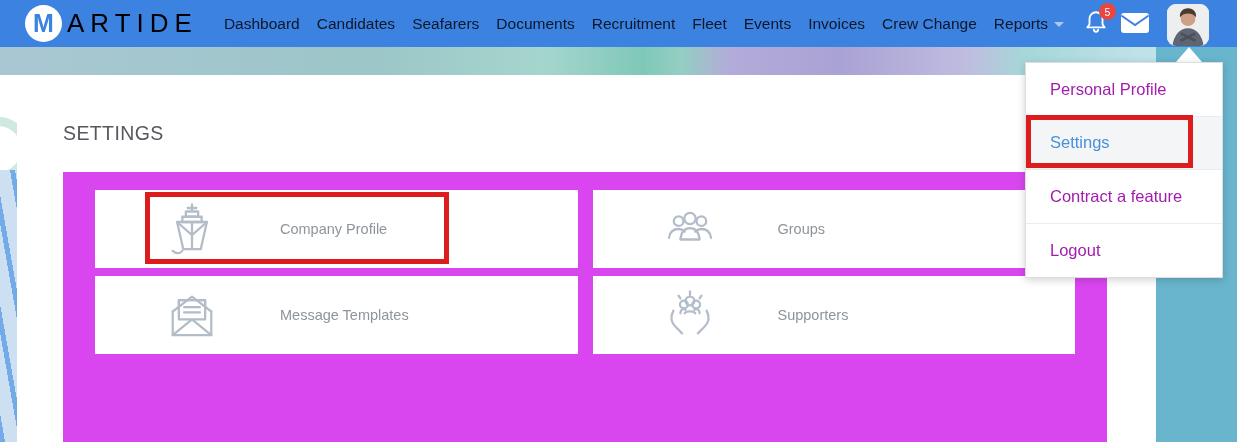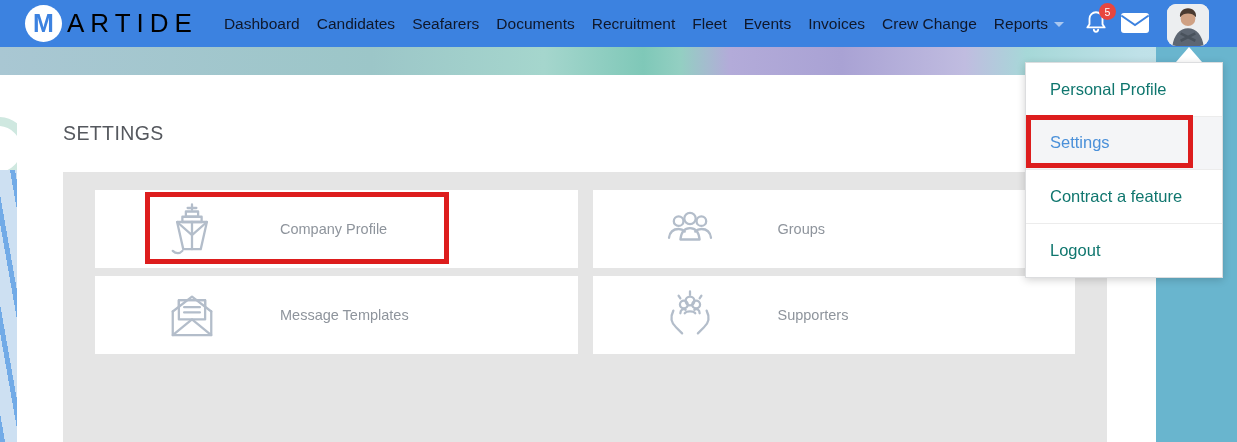--- a/index.html
+++ b/index.html
@@ -30,34 +30,34 @@
   .bell { position:absolute; left:1083px; top:9px; width:26px; height:28px; cursor:pointer; }
   .badge { position:absolute; left:1099px; top:3px; min-width:17px; height:17px; border-radius:9px; background:#e8463f;
     color:#ffffff; font-size:10.5px; display:flex; align-items:center; justify-content:center; padding:0 3px; }
   .mail { position:absolute; left:1120px; top:11px; width:30px; height:24px; cursor:pointer; }
   .avatar { position:absolute; left:1167px; top:4px; width:42px; height:42px; border-radius:9px; background:#eceef0;
     overflow:hidden; cursor:pointer; }
 
   
   .panel { position:absolute; left:17px; top:75px; width:1138px; height:367px; background:#ffffff; z-index:4; }
   .page-title { position:absolute; left:46px; top:47px; font-size:19.5px; letter-spacing:0.4px; color:#55585e; }
-  .inner { position:absolute; left:46px; top:97px; width:1044px; height:270px; background:#e5e5e5;
+  .inner { position:absolute; left:46px; top:97px; width:1044px; height:270px; background:#d946ef;
     padding:18px 32px; display:grid; grid-template-columns:1fr 1fr; gap:8px 15px; grid-auto-rows:78px; }
   .card { background:#ffffff; display:flex; align-items:center; cursor:pointer; }
   .card .icon { width:56px; height:56px; margin-left:69px; flex:0 0 auto; }
   .card .icon svg { width:100%; height:100%; fill:none; stroke:#b3bdca; stroke-width:2.6; stroke-linecap:round; stroke-linejoin:round; }
   .card .label { margin-left:60px; font-size:14.5px; color:#8e949c; }
 
   
   .menu-arrow { position:absolute; left:1176px; top:47px; width:0; height:0; z-index:40;
     border-left:13px solid transparent; border-right:13px solid transparent; border-bottom:15px solid #ffffff; }
   .menu { position:absolute; left:1025px; top:62px; width:198px; z-index:40; background:#ffffff;
     border:1px solid #dcdddf; box-shadow:0 2px 8px rgba(0,0,0,0.18); }
   .menu-item { height:53.6px; display:flex; align-items:center; padding-left:24px; font-size:16.5px;
-    color:#0f766e; border-bottom:1px solid #ececec; cursor:pointer; background:#ffffff; }
+    color:#a21caf; border-bottom:1px solid #ececec; cursor:pointer; background:#ffffff; }
   .menu-item:last-child { border-bottom:none; }
   .menu-item.active { color:#4a90d9; background:#f4f5f7; }
 
   
   .annot { position:absolute; border:5px solid #dd1d1d; z-index:50; pointer-events:none; }
   .annot-card { left:145px; top:192px; width:304px; height:72px; }
   .annot-menu { left:1026px; top:115px; width:167px; height:53px; }
 </style>
 </head>
 <body>

